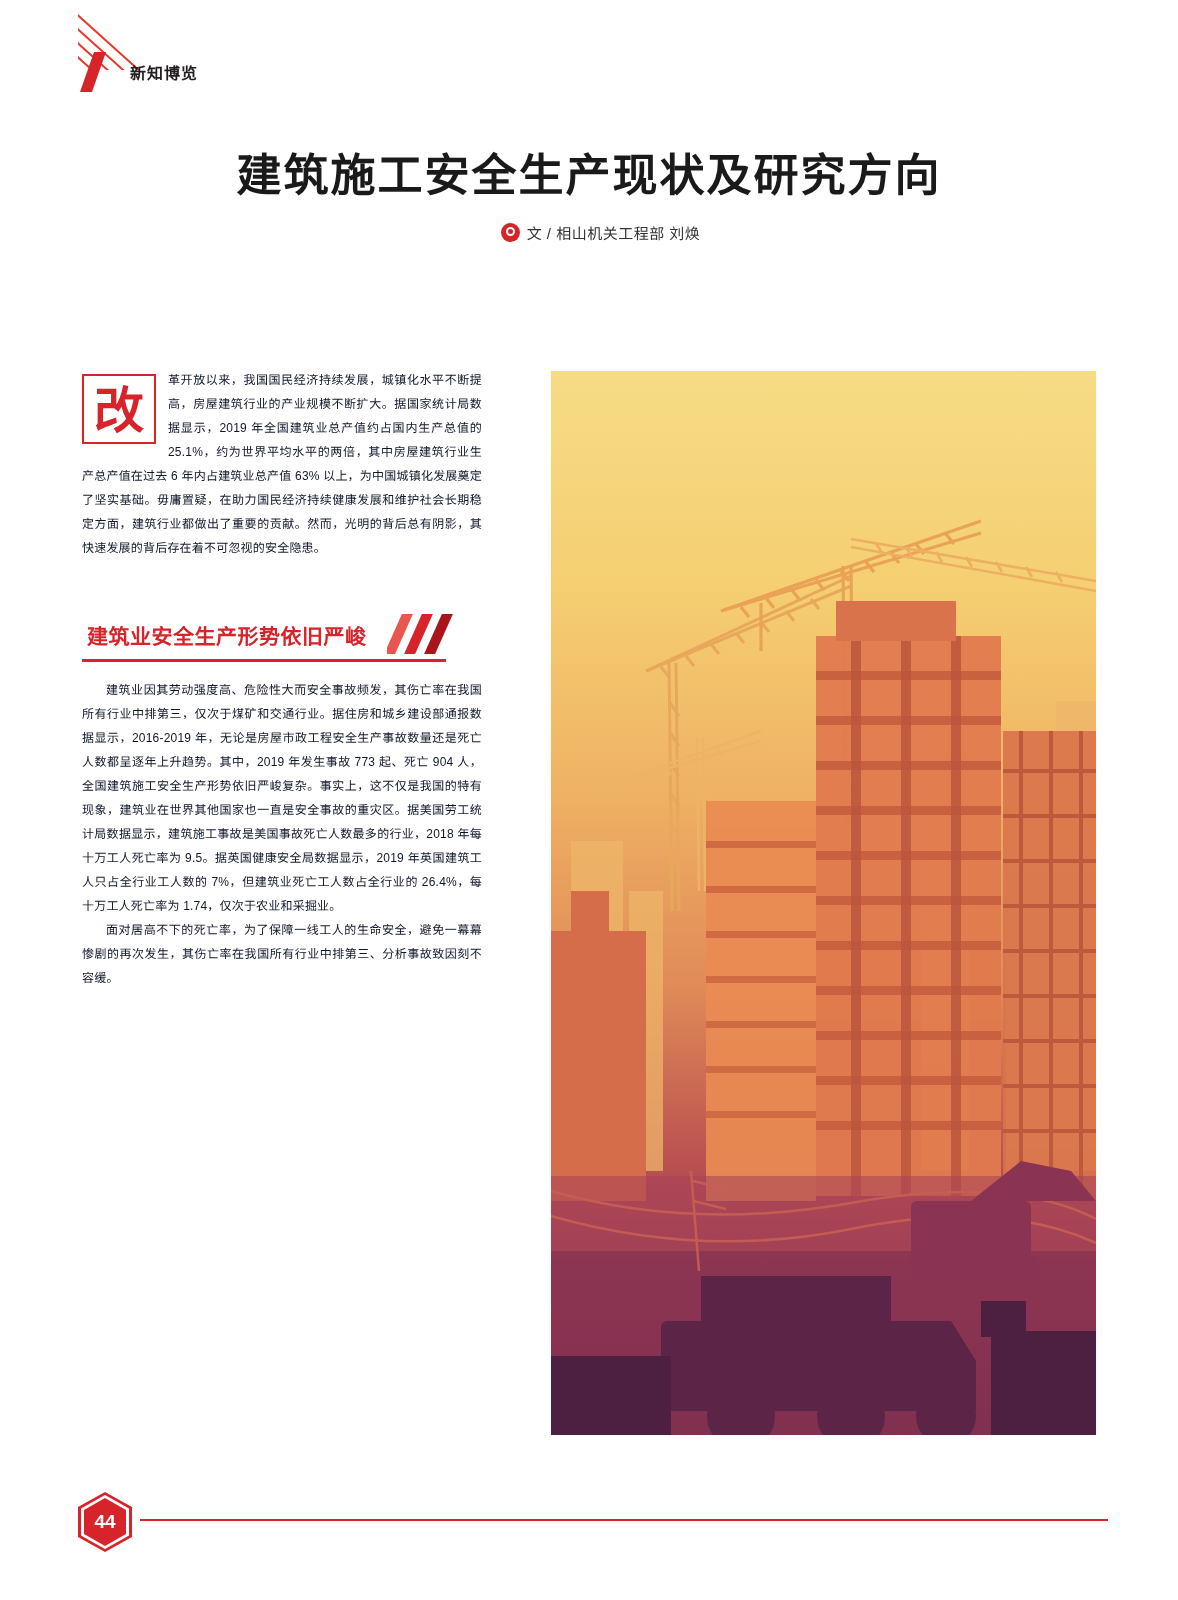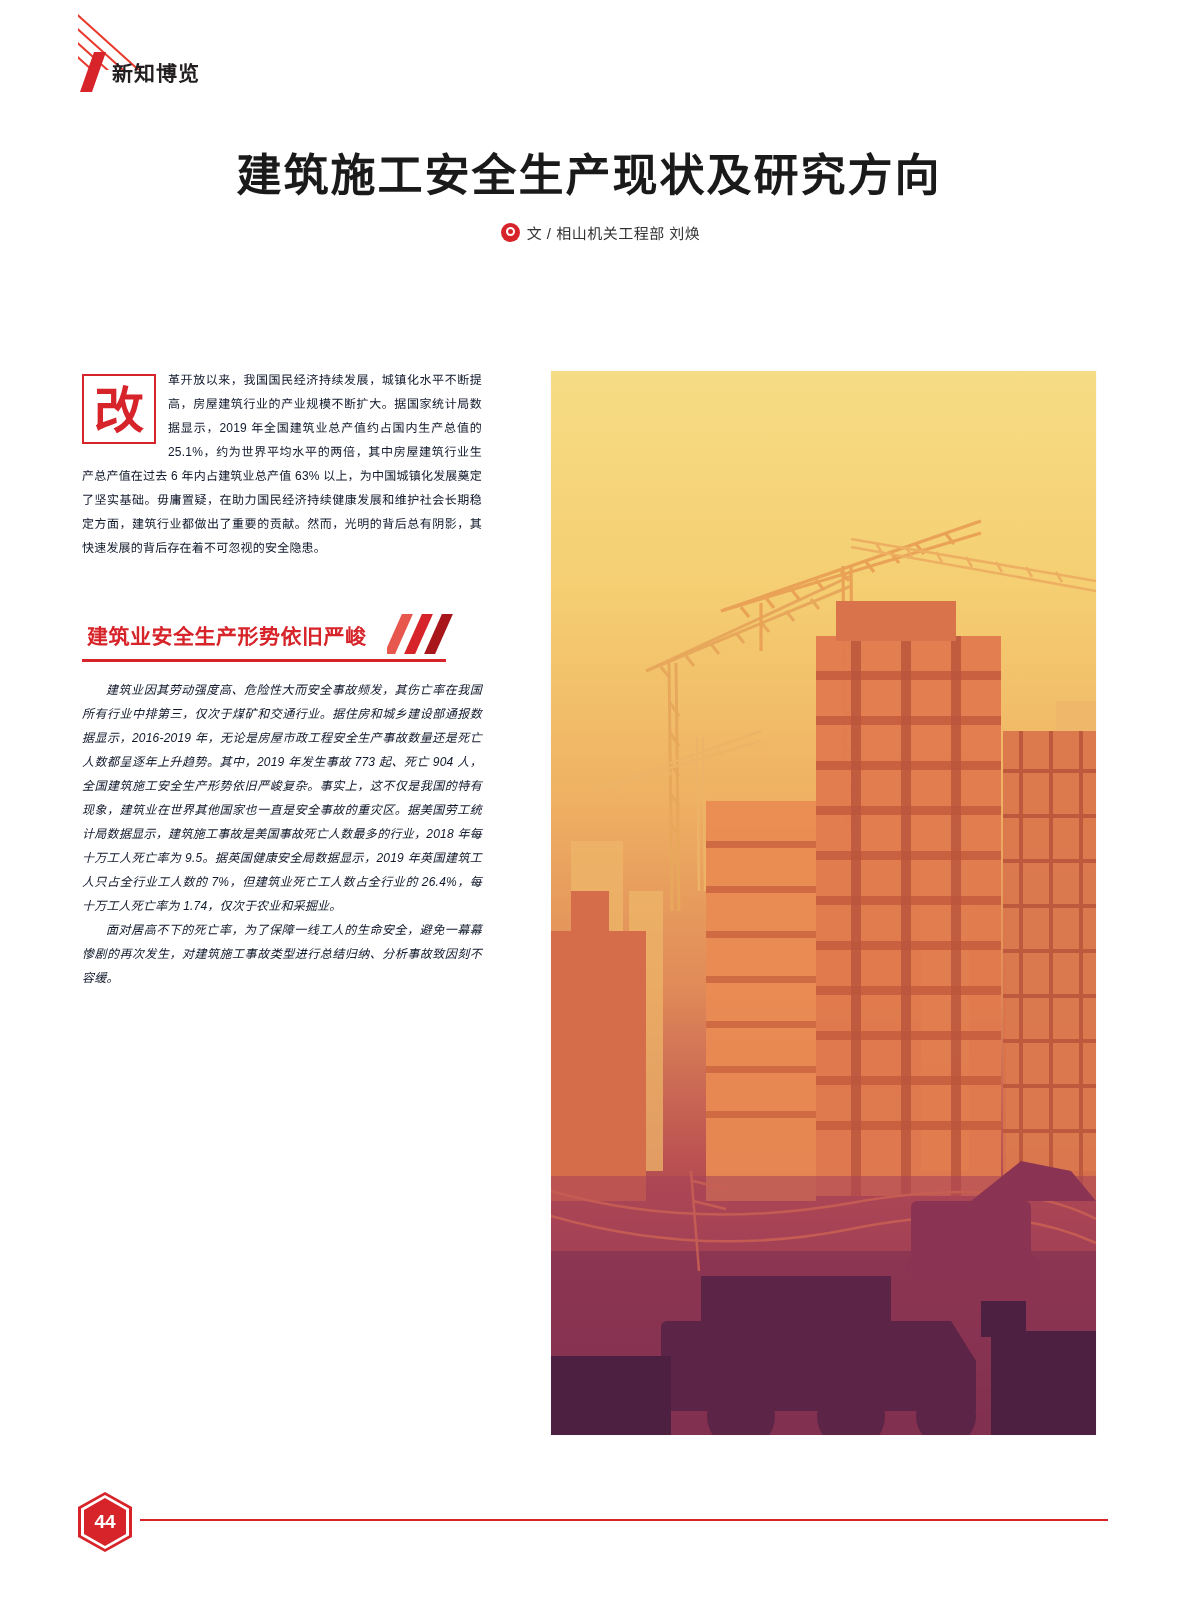--- a/index.html
+++ b/index.html
@@ -50,25 +50,25 @@
     display: flex;
     align-items: center;
   }
   .header-tag-mark {
     width: 26px;
     height: 40px;
     background: #d7242a;
     clip-path: polygon(14px 0, 26px 0, 12px 40px, 0 40px);
   }
   .header-tag-text {
-    font-size: 21px;
+    font-size: 16px;
     font-weight: bold;
     letter-spacing: 1px;
     color: #231f20;
-    margin-left: 6px;
+    margin-left: 24px;
     white-space: nowrap;
   }
 
   
   .title-block {
     position: absolute;
     left: 0;
     top: 140px;
     width: 100%;
     text-align: center;
@@ -185,21 +185,21 @@
   .section-head-slashes i:nth-child(2) { left: 26px; background: #d7242a; }
   .section-head-slashes i:nth-child(3) { left: 46px; background: #a8161b; }
   .section-head-rule {
     position: absolute;
     left: 0;
     top: 47px;
     width: 364px;
     height: 3px;
     background: #d7242a;
   }
-  .indent { text-indent: 2em; font-style: italic; }
+  .indent { text-indent: 2em; }
 
   
   .illustration {
     position: absolute;
     left: 551px;
     top: 371px;
     width: 545px;
     height: 1064px;
     overflow: hidden;
     background: linear-gradient(180deg,
@@ -301,21 +301,21 @@
     <div class="section-head-title">建筑业安全生产形势依旧严峻</div>
     <div class="section-head-slashes">
       <i></i>
         <i></i>
         <i></i>
     </div>
     <div class="section-head-rule"></div>
   </div>
 
   <p class="body-text indent">建筑业因其劳动强度高、危险性大而安全事故频发，其伤亡率在我国所有行业中排第三，仅次于煤矿和交通行业。据住房和城乡建设部通报数据显示，2016-2019 年，无论是房屋市政工程安全生产事故数量还是死亡人数都呈逐年上升趋势。其中，2019 年发生事故 773 起、死亡 904 人，全国建筑施工安全生产形势依旧严峻复杂。事实上，这不仅是我国的特有现象，建筑业在世界其他国家也一直是安全事故的重灾区。据美国劳工统计局数据显示，建筑施工事故是美国事故死亡人数最多的行业，2018 年每十万工人死亡率为 9.5。据英国健康安全局数据显示，2019 年英国建筑工人只占全行业工人数的 7%，但建筑业死亡工人数占全行业的 26.4%，每十万工人死亡率为 1.74，仅次于农业和采掘业。</p>
-  <p class="body-text indent">面对居高不下的死亡率，为了保障一线工人的生命安全，避免一幕幕惨剧的再次发生，对建筑施工事故类型进行总结归纳、分析事故致因刻不容缓。</p>
+  <p class="body-text indent">面对居高不下的死亡率，为了保障一线工人的生命安全，避免一幕幕惨剧的再次发生，其伤亡率在我国所有行业中排第三、分析事故致因刻不容缓。</p>
 </div>
 
 <div class="illustration">
   <svg class="illu-layer" viewBox="0 0 545 1064" preserveAspectRatio="none">
     <defs>
       <linearGradient id="gSky" x1="0" y1="0" x2="0" y2="1">
         <stop offset="0%" stop-color="#f6dc85"></stop>
         <stop offset="20%" stop-color="#f5cf72"></stop>
         <stop offset="40%" stop-color="#efb163"></stop>
         <stop offset="58%" stop-color="#e08a58"></stop>

